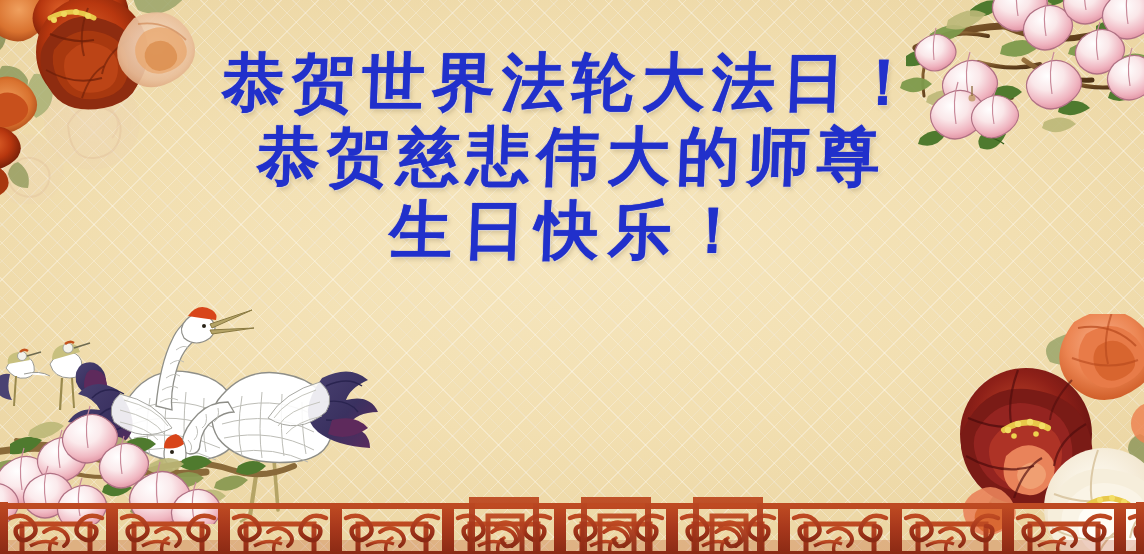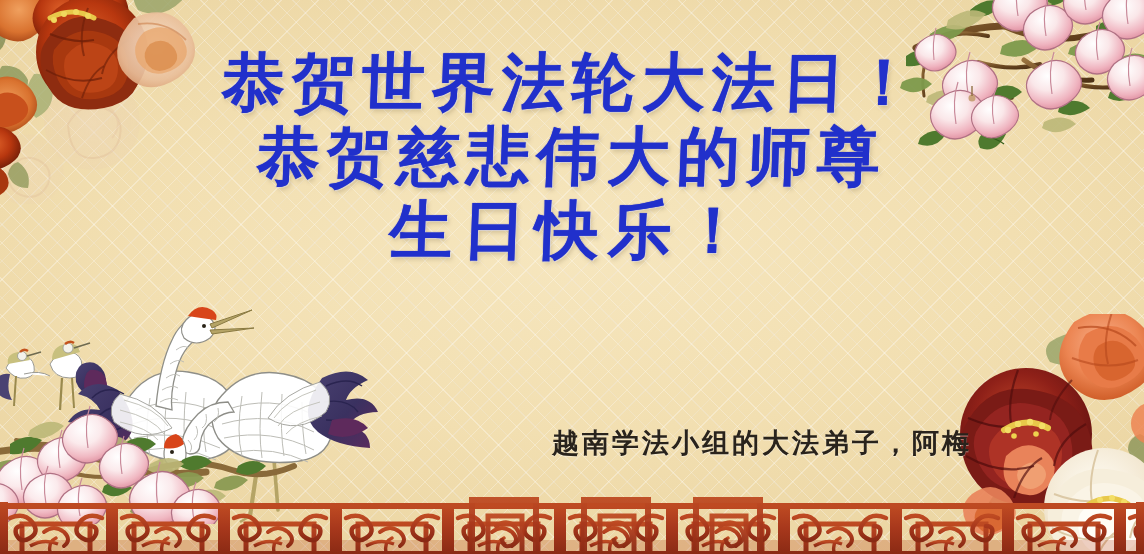--- a/index.html
+++ b/index.html
@@ -639,15 +639,14 @@
     <rect x="0" y="10" width="8" height="52" fill="url(#woodG)"></rect>
     <rect x="1136" y="10" width="8" height="52" fill="url(#woodG)"></rect>
   </svg>
 
   <div id="title-block">
     <div class="title-line">恭贺世界法轮大法日！</div>
     <div class="title-line">恭贺慈悲伟大的师尊</div>
     <div class="title-line l3">生日快乐！</div>
   </div>
 
-  <div id="signature">越南学法小组的大法弟子，阿梅</div>
 
 </div>
 
 </body></html>

